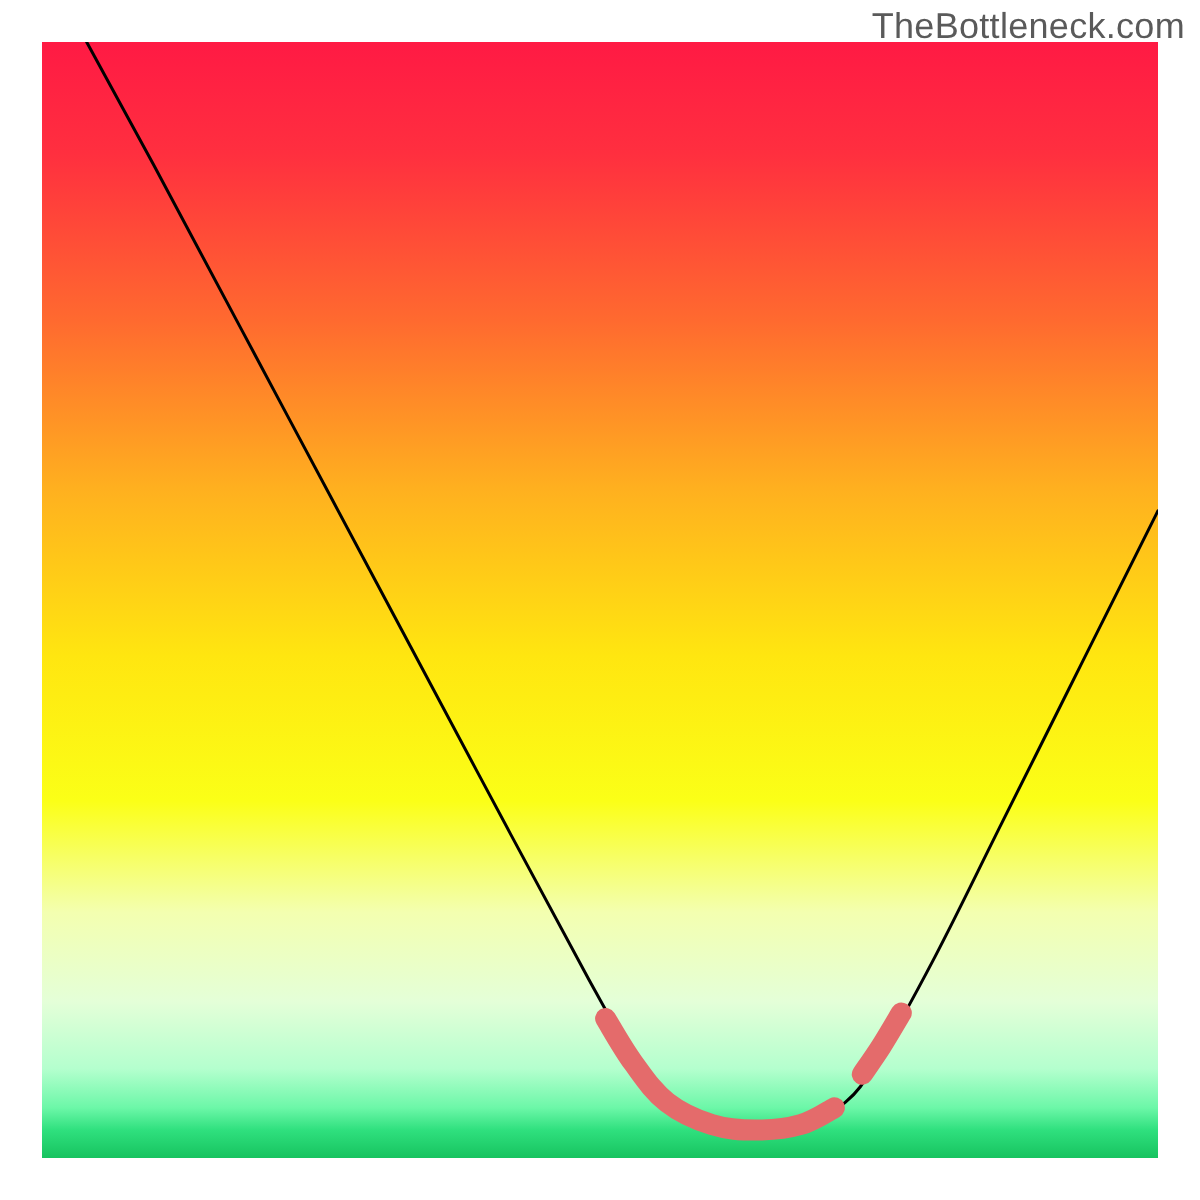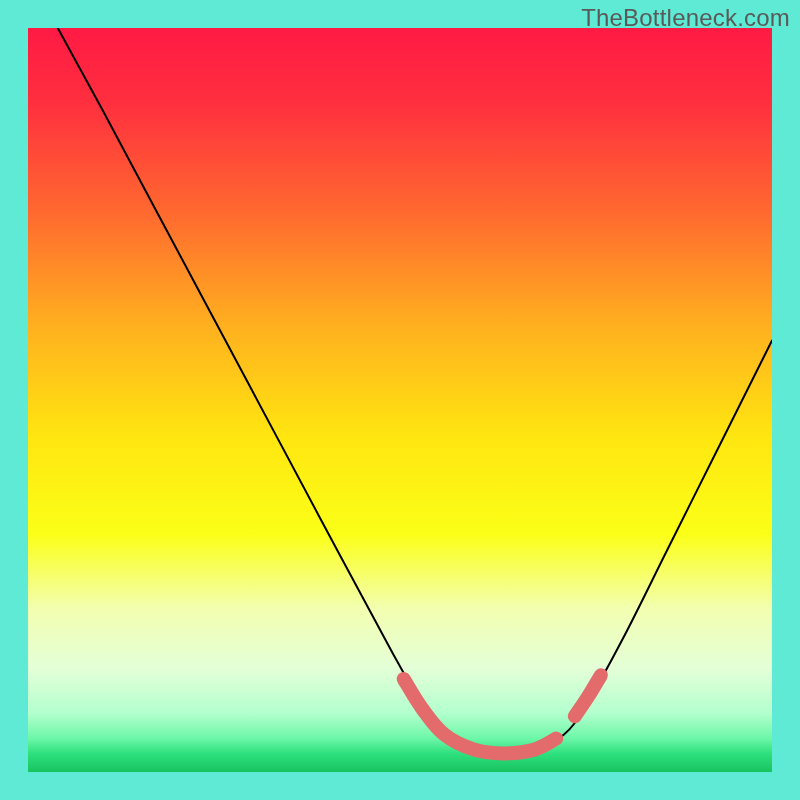--- a/index.html
+++ b/index.html
@@ -7,21 +7,21 @@
     padding: 0;
     width: 800px;
     height: 800px;
     background: #000;
     overflow: hidden;
   }
   .container {
     position: relative;
     width: 800px;
     height: 800px;
-    background: #5eead4;
+    background: #ffffff;
   }
   .watermark {
     position: absolute;
     top: 4px;
     right: 10px;
     font-family: Arial, Helvetica, sans-serif;
     font-size: 24px;
     font-weight: 500;
     color: #5a5a5a;
     letter-spacing: 0.2px;

